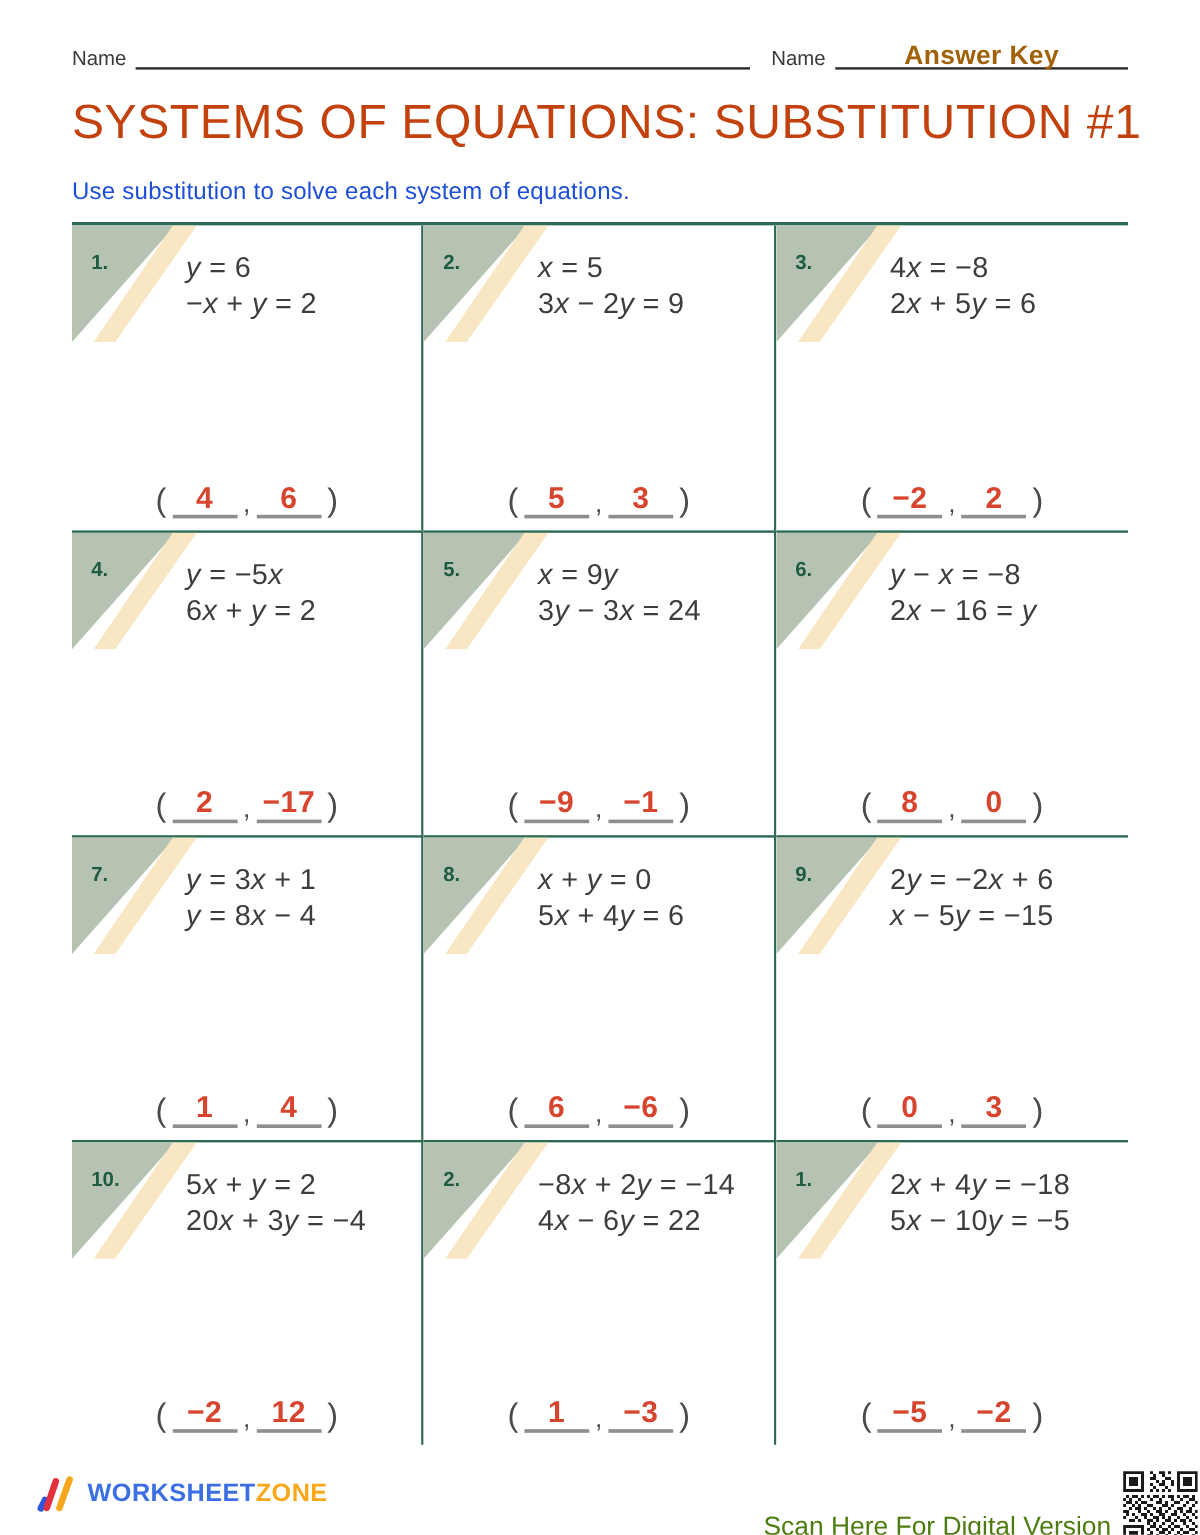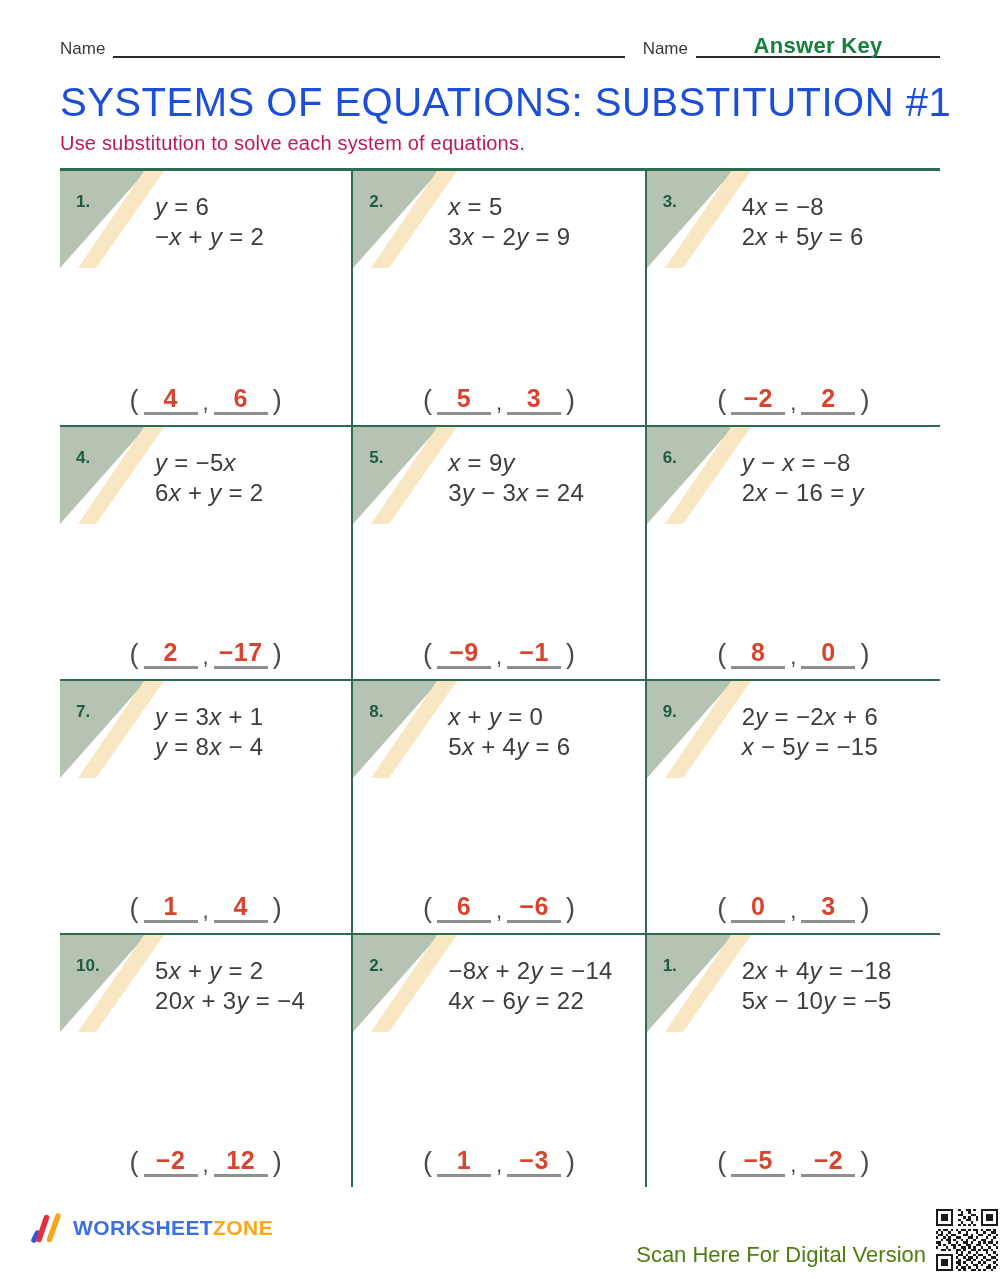--- a/index.html
+++ b/index.html
@@ -10,28 +10,28 @@
     font-family: "Liberation Sans", sans-serif;
     overflow: hidden;
   }
   .page { width: 1000px; height: 1279px; padding: 30px 60px 0; position: relative; }
 
   
   .topline { display: flex; align-items: flex-end; font-size: 17px; color: #3a3a3a; }
   .hdr-label { padding-bottom: 2px; white-space: nowrap; }
   .name-line { flex: 1; border-bottom: 2px solid #2b2b2b; height: 22px; margin: 0 18px 3px 8px; }
   .date-line { width: 244px; border-bottom: 2px solid #2b2b2b; text-align: center; margin: 0 0 3px 8px; }
-  .answer-key { color: #15803d; font-weight: 700; font-size: 22px; position: relative; top: 3px; letter-spacing: 0.3px; text-align: center; }
+  .answer-key { color: #a16207; font-weight: 700; font-size: 22px; position: relative; top: 3px; letter-spacing: 0.3px; text-align: center; }
 
   
   .title {
     margin: 18px 0 0; text-align: right; white-space: nowrap;
-    color: #1d4ed8; font-size: 40px; font-weight: 400; letter-spacing: 0.5px; line-height: 1.15;
+    color: #c2410c; font-size: 40px; font-weight: 400; letter-spacing: 0.5px; line-height: 1.15;
   }
-  .instructions { margin-top: 7px; font-size: 20px; color: #be185d; letter-spacing: 0.2px; }
+  .instructions { margin-top: 24px; font-size: 20px; color: #1d4ed8; letter-spacing: 0.2px; }
 
   
   .grid { margin-top: 13px; border-top: 3px solid #2e6b52; display: grid; grid-template-columns: 1fr 1fr 1fr; }
   .cell { position: relative; height: 254px; background: #fff; }
   .cell.cr { border-right: 2px solid #2e6b52; }
   .cell.bt { border-top: 2px solid #2e6b52; }
   .corner { position: absolute; top: 0; left: 0; }
   .pnum { position: absolute; top: 21px; left: 16px; font-size: 17px; font-weight: 700; color: #1e5c41; }
   .eqs { padding: 21px 0 0 95px; font-size: 24px; color: #3d3d3d; }
   .eq { line-height: 30px; letter-spacing: 0.3px; }

